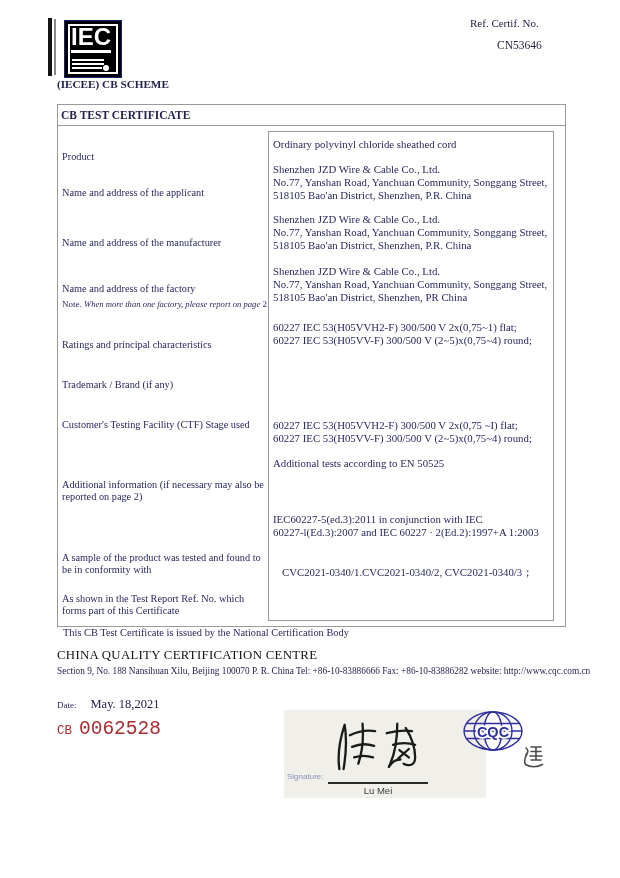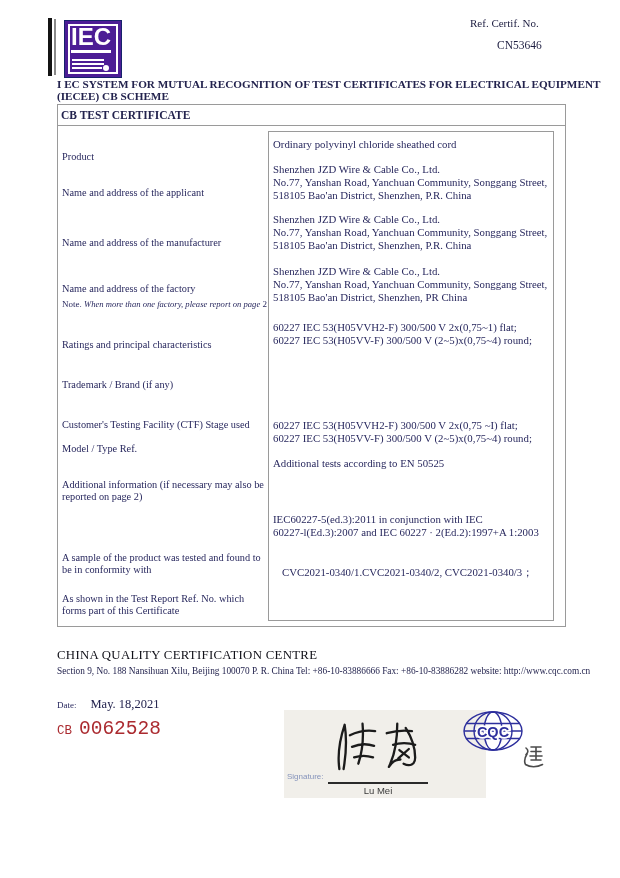--- a/index.html
+++ b/index.html
@@ -3,21 +3,21 @@
 <meta charset="utf-8">
 <style>
   html,body{margin:0;padding:0;background:#ffffff;}
   .page{
     position:relative;width:620px;height:878px;background:#ffffff;overflow:hidden;
     font-family:"Liberation Serif", serif;color:#28285e;
   }
   
   .iec-spine{position:absolute;left:48px;top:18px;width:4px;height:58px;background:#141414;}
   .iec-spine2{position:absolute;left:54px;top:19px;width:2px;height:56px;background:#8a8a8a;}
-  .iec-box{position:absolute;left:64px;top:20px;width:56px;height:56px;background:#4c1d95;border:1px solid #16226b;}
+  .iec-box{position:absolute;left:64px;top:20px;width:56px;height:56px;background:#000000;border:1px solid #16226b;}
   .iec-inner{position:absolute;left:3px;top:3px;right:3px;bottom:3px;border:2px solid #ffffff;}
   .iec-text{
     position:absolute;left:6px;top:4px;font-family:"Liberation Sans",sans-serif;
     font-weight:bold;font-size:24px;line-height:24px;color:#ffffff;letter-spacing:0px;
     border-bottom:3px solid #ffffff;padding-bottom:1px;
   }
   .iec-line{position:absolute;left:7px;height:2px;background:#ffffff;}
   .iec-l1{top:38px;width:32px;}
   .iec-l2{top:42px;width:32px;}
   .iec-l3{top:46px;width:30px;}
@@ -89,40 +89,38 @@
     <div class="iec-line iec-l1"></div>
     <div class="iec-line iec-l2"></div>
     <div class="iec-line iec-l3"></div>
     <div class="iec-dot"></div>
   </div>
 
   <div class="ref-label">Ref. Certif. No.</div>
   <div class="ref-number">CN53646</div>
 
   <div class="scheme">
-    <div>I EC SYSTEM FOR MUTUAL RECOGNITION OF TEST CERTIFICATES FOR ELECTRICAL EQUIPMENT</div>
     <div>(IECEE) CB SCHEME</div>
   </div>
 
   <div class="cert-table">
     <div class="cert-title">CB TEST CERTIFICATE</div>
 
     <div class="lbl lbl-product">Product</div>
     <div class="lbl lbl-applicant">Name and address of the applicant</div>
     <div class="lbl lbl-manufacturer">Name and address of the manufacturer</div>
     <div class="lbl lbl-factory">Name and address of the factory</div>
     <div class="lbl lbl-factory-note">
       <span>Note.</span>
       <span class="note-italic">When more than one factory, please report on page</span>
       <span>2</span>
     </div>
     <div class="lbl lbl-ratings">Ratings and principal characteristics</div>
     <div class="lbl lbl-trademark">Trademark / Brand (if any)</div>
     <div class="lbl lbl-ctf">Customer's Testing Facility (CTF) Stage used</div>
-    <div class="lbl lbl-model">Model / Type Ref.</div>
     <div class="lbl lbl-additional">Additional information (if necessary may also be reported on page 2)</div>
     <div class="lbl lbl-sample">A sample of the product was tested and found to be in conformity with</div>
     <div class="lbl lbl-report">As shown in the Test Report Ref. No. which forms part of this Certificate</div>
 
     <div class="value-box">
       <div class="val val-product">Ordinary polyvinyl chloride sheathed cord</div>
 
       <div class="val val-applicant">
         <div>Shenzhen JZD Wire &amp; Cable Co., Ltd.</div>
         <div>No.77, Yanshan Road, Yanchuan Community, Songgang Street,</div>
@@ -155,20 +153,21 @@
 
       <div class="val val-sample">
         <div>IEC60227-5(ed.3):2011 in conjunction with IEC</div>
         <div>60227-l(Ed.3):2007 and IEC 60227 · 2(Ed.2):1997+A 1:2003</div>
       </div>
 
       <div class="val val-report">CVC2021-0340/1.CVC2021-0340/2, CVC2021-0340/3；</div>
     </div>
   </div>
 
+  <div class="issued">This CB Test Certificate is issued by the National Certification Body</div>
   <div class="ncb-name">CHINA QUALITY CERTIFICATION CENTRE</div>
   <div class="ncb-address">Section 9, No. 188 Nansihuan Xilu, Beijing 100070 P. R. China Tel: +86-10-83886666 Fax: +86-10-83886282 website: http://www.cqc.com.cn</div>
 
   <div class="date-row">
     <span class="date-label">Date:</span>
     <span class="date-value">May. 18,2021</span>
   </div>
 
   <div class="cb-row">
     <span class="cb-prefix">CB</span>

